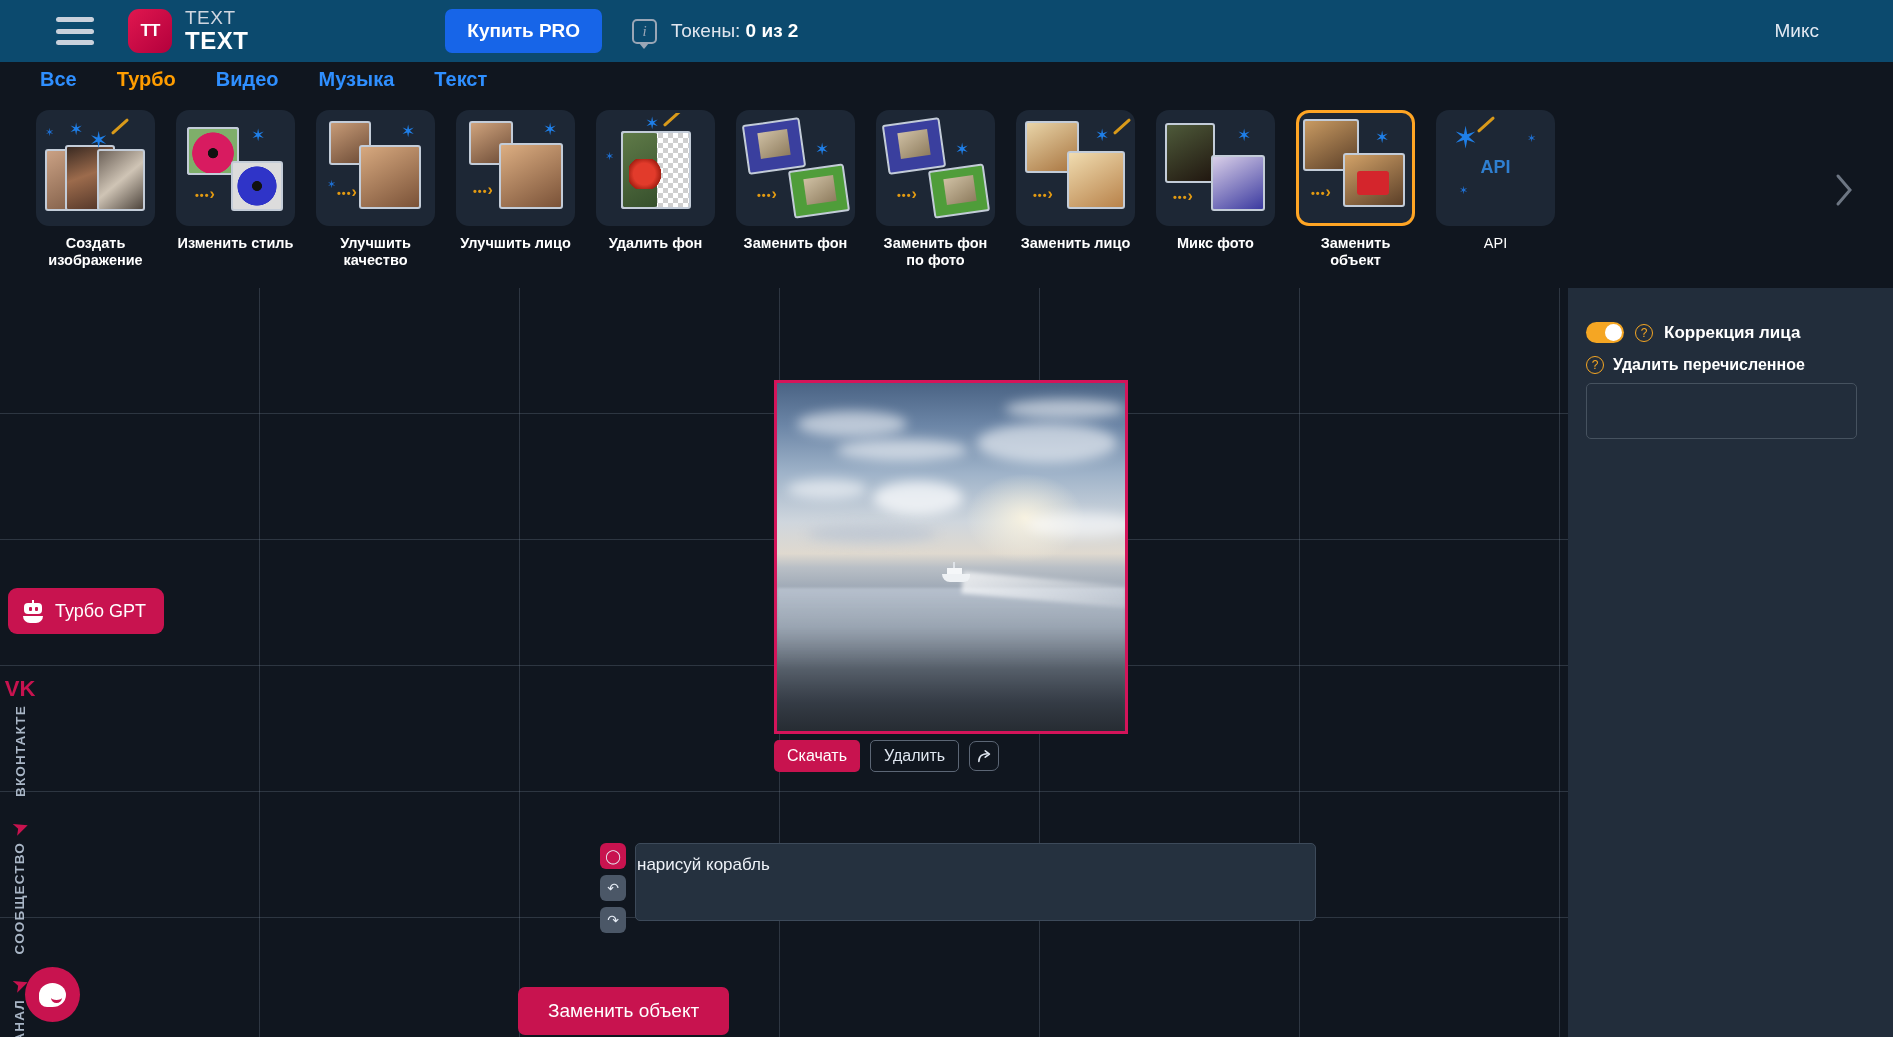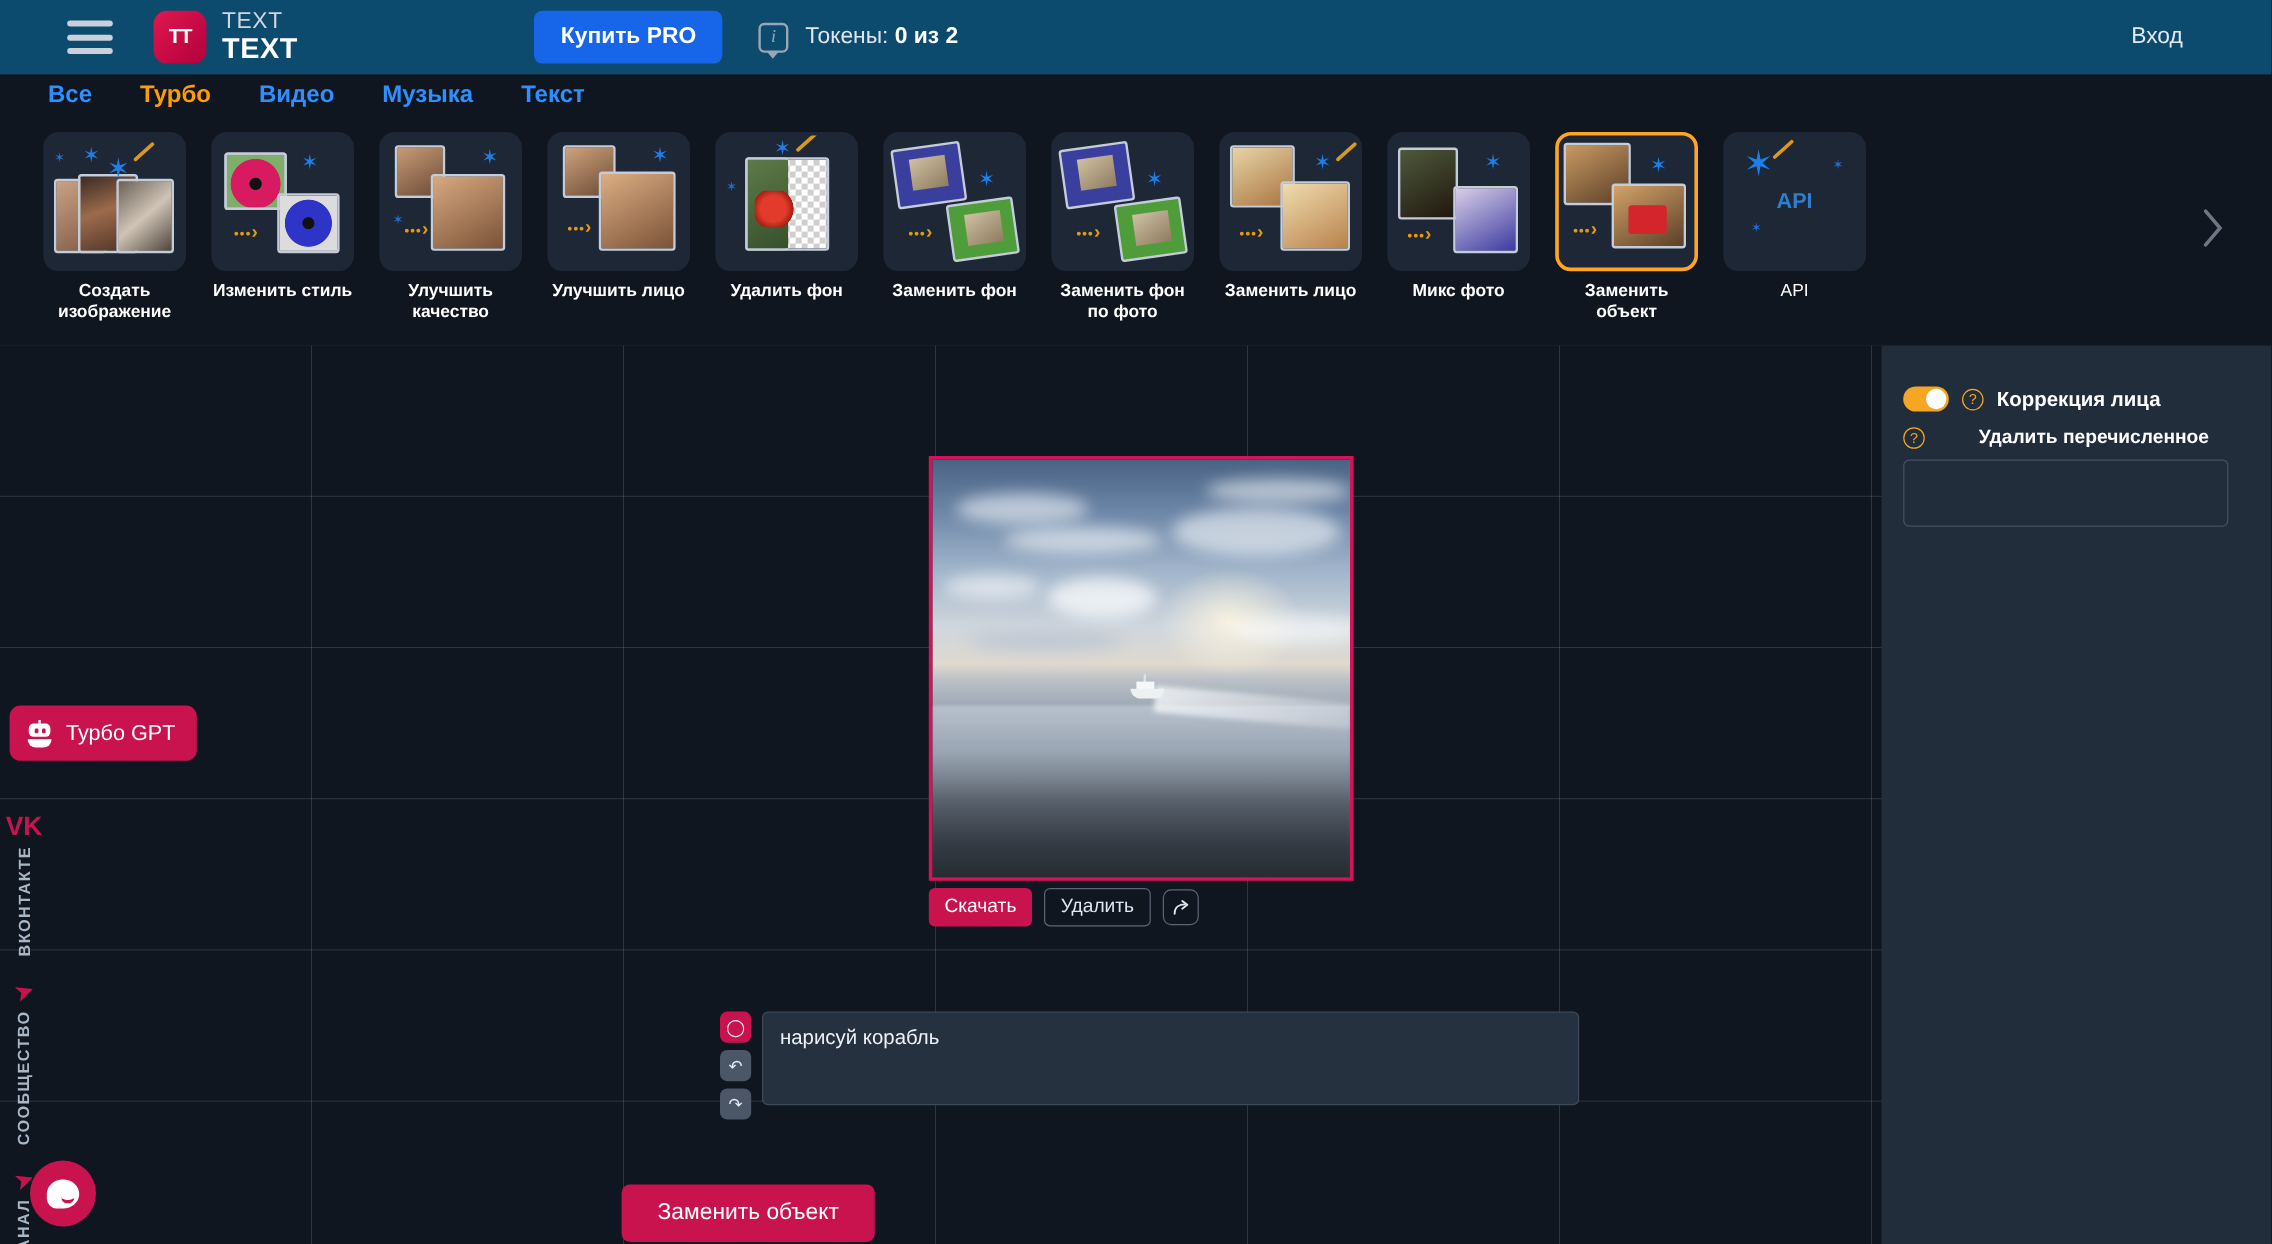--- a/index.html
+++ b/index.html
@@ -226,21 +226,21 @@
   .prompt-side { display: flex; flex-direction: column; gap: 6px; }
   .side-btn {
     width: 26px; height: 26px; border-radius: 6px; background: #4b5767;
     color: #e6ecf5; display: flex; align-items: center; justify-content: center;
     font-size: 14px; cursor: pointer; border: none;
   }
   .side-btn.clear { background: #c8134f; }
   .prompt-box {
     width: 681px; height: 78px; background: #25313f;
     border: 1px solid #3d4a5a; border-radius: 5px;
-    color: #eef2f8; font-size: 17px; padding: 11px 14px;
+    color: #eef2f8; font-size: 17px; padding: 11px 1px;
     resize: none; outline: none;
     font-family: "Liberation Sans", sans-serif;
   }
   .submit-btn {
     position: absolute; left: 625px; top: 987px;
     background: #c8134f; color: #fff; border: none; border-radius: 7px;
     padding: 13px 30px; font-size: 19px; cursor: pointer;
   }
 
   
@@ -273,21 +273,21 @@
     content: ""; position: absolute; right: 2px; top: 2px;
     width: 17px; height: 17px; border-radius: 50%; background: #fff;
   }
   .q-icon {
     width: 18px; height: 18px; border: 1.6px solid #f5a623; border-radius: 50%;
     color: #f5a623; font-size: 12px; display: flex; align-items: center;
     justify-content: center; cursor: pointer; flex: 0 0 auto;
   }
   .toggle-label { color: #fff; font-size: 17px; font-weight: bold; }
   .field-row { display: flex; align-items: center; margin: 13px 0 0 18px; gap: 9px; }
-  .field-label { color: #fff; font-size: 16px; font-weight: bold; margin-left: 36px; }
+  .field-label { color: #fff; font-size: 16px; font-weight: bold; }
   .rtextarea {
     margin: 9px 18px 0 18px; width: 271px; height: 56px;
     background: transparent; border: 1px solid #46525f; border-radius: 5px;
     color: #eef2f8; font-size: 15px; padding: 7px; resize: none; outline: none;
     font-family: "Liberation Sans", sans-serif;
   }
 </style>
 </head>
 <body>
 
@@ -304,21 +304,21 @@
       <div class="l2">TEXT</div>
     </div>
   </div>
   <button class="buy-pro">Купить PRO</button>
   <div class="tokens">
     <div class="info-icon">i</div>
     <div class="tokens-label">
       <span>Токены: </span><b>0 из 2</b>
     </div>
   </div>
-  <div class="login">Вход</div>
+  <div class="login">Микс</div>
 </div>
 
 <div class="navtabs">
   <div class="navtab">Все</div>
   <div class="navtab active">Турбо</div>
   <div class="navtab">Видео</div>
   <div class="navtab">Музыка</div>
   <div class="navtab">Текст</div>
 </div>
 

